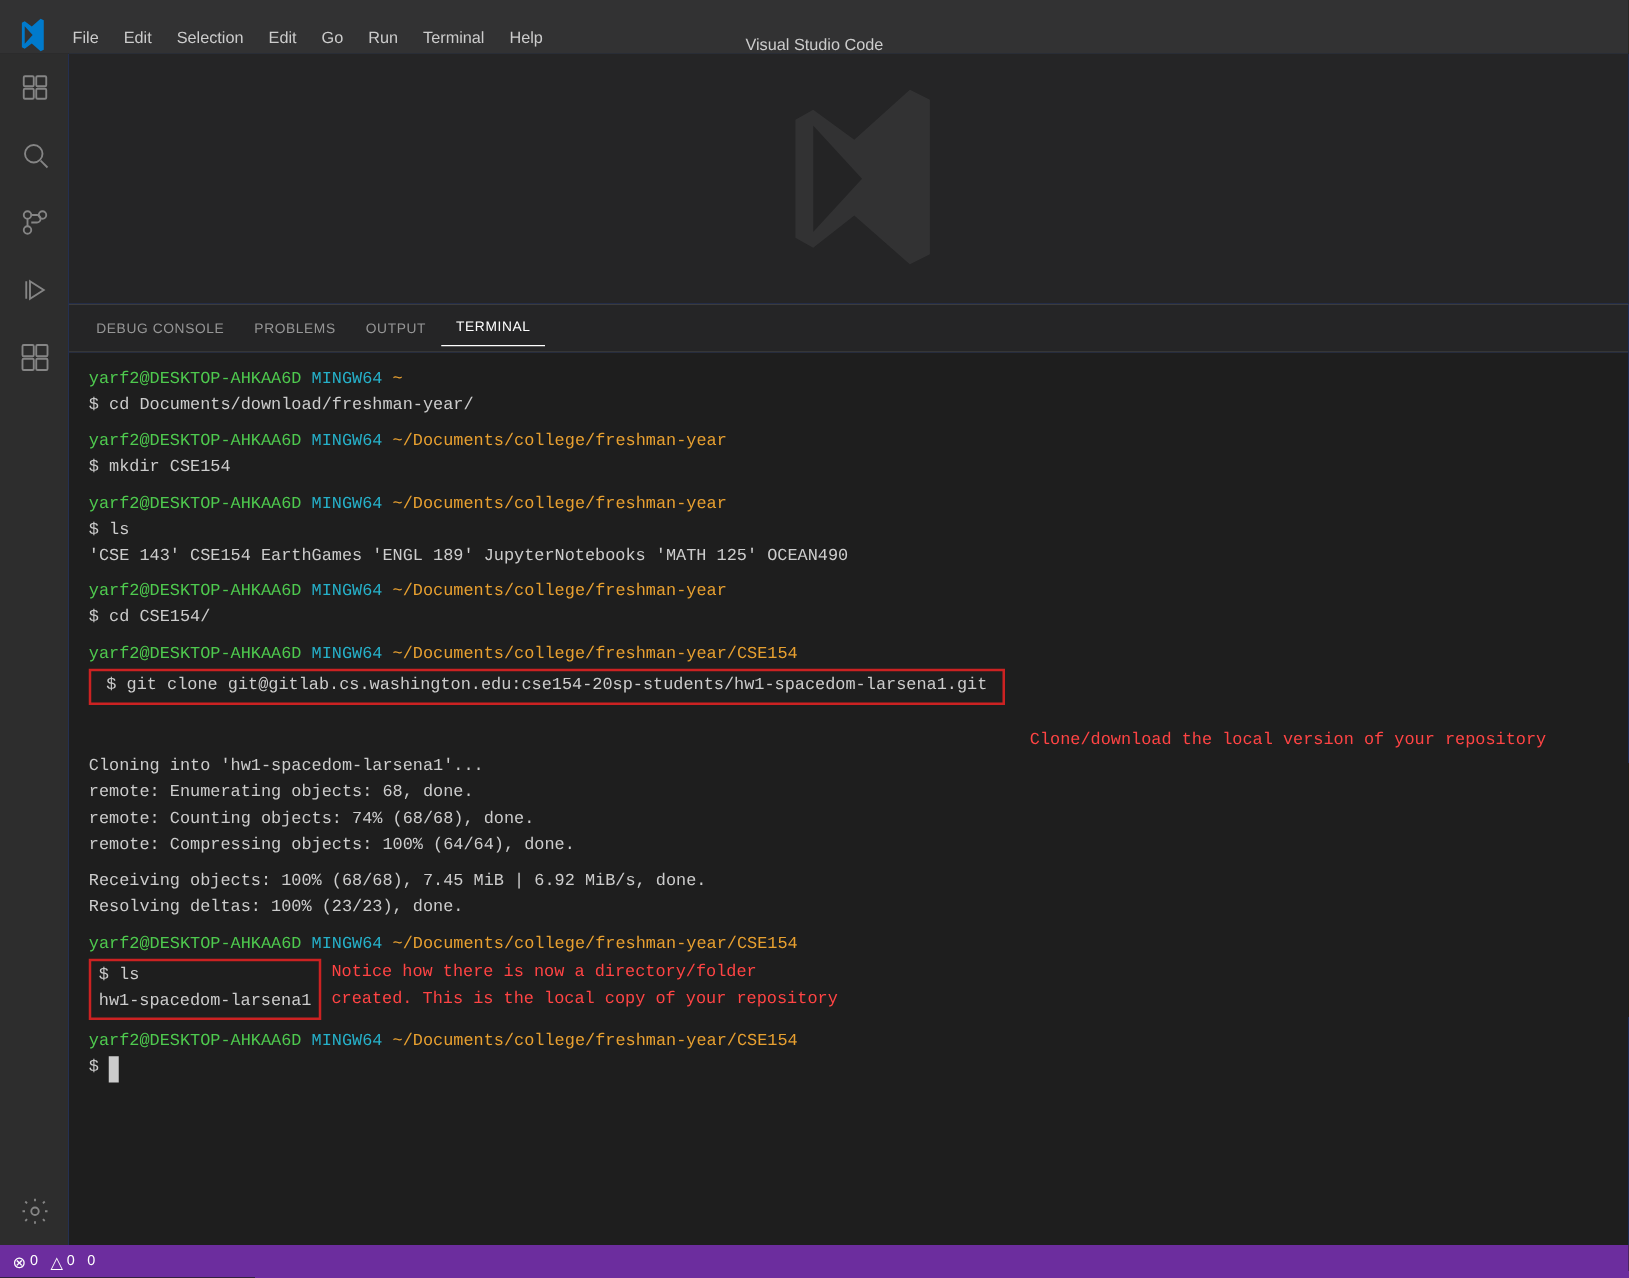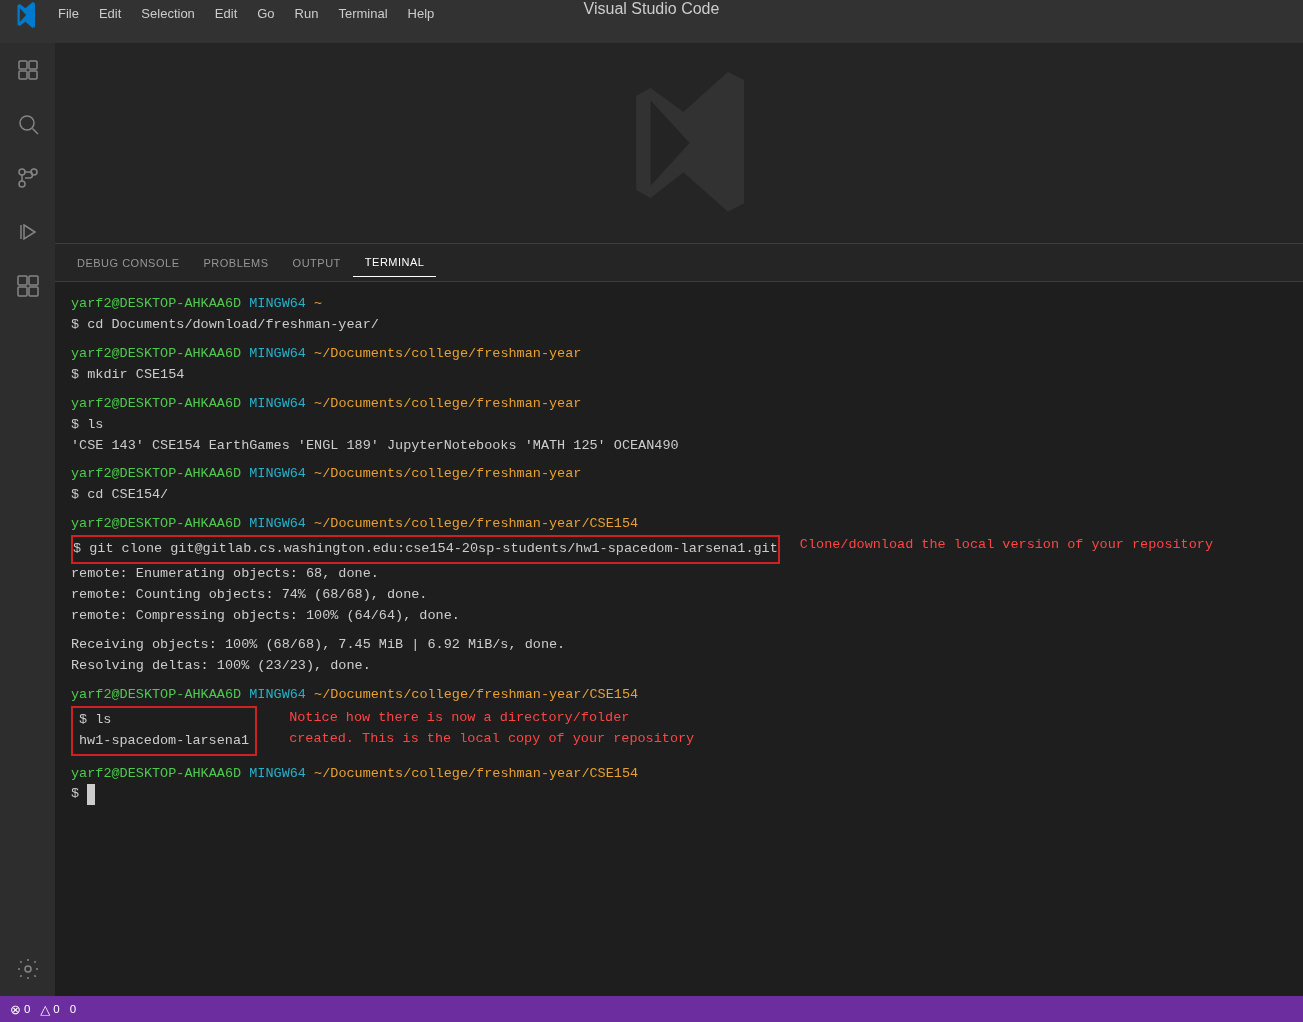--- a/index.html
+++ b/index.html
@@ -11,21 +11,21 @@
       overflow: hidden;
       display: flex;
       flex-direction: column;
     }
 
     
     #titlebar {
       height: 43px;
       background: #323233;
       display: flex;
-      align-items: flex-start;
+      align-items: flex-end;
       padding: 0 10px;
       flex-shrink: 0;
     }
     #titlebar .vscode-logo {
       width: 30px;
       height: 30px;
       margin-right: 8px;
       flex-shrink: 0;
     }
     #titlebar .menu-items {
@@ -37,21 +37,21 @@
     #titlebar .menu-item {
       color: #cccccc;
       font-size: 13px;
       font-family: 'Segoe UI', Arial, sans-serif;
       padding: 6px 10px;
       cursor: pointer;
       border-radius: 3px;
     }
     #titlebar .title {
       color: #cccccc;
-      font-size: 16px;
+      font-size: 13px;
       font-family: 'Segoe UI', Arial, sans-serif;
       position: absolute;
       left: 50%;
       transform: translateX(-50%);
     }
 
     
     #main {
       display: flex;
       flex: 1;
@@ -166,21 +166,21 @@
     .prompt-teal { color: #26b0c9; }
     .prompt-path { color: #e8a030; }
     .cmd-text { color: #cccccc; }
     .output-text { color: #cccccc; }
     .annotation-red { color: #ff4444; font-size: 13.5px; }
 
     
     .red-box {
       border: 2px solid #cc2222;
       display: inline-block;
-      padding: 2px 0;
+      padding: 2px 12px;
     }
 
     
     #status-bar {
       height: 26px;
       background: #6c2d9e;
       display: flex;
       align-items: center;
       padding: 0 10px;
       flex-shrink: 0;
@@ -342,23 +342,26 @@
 
         <div>
           <span class="prompt-green">yarf2@DESKTOP-AHKAA6D</span>
           <span style="color:#cccccc;"> </span>
           <span class="prompt-teal">MINGW64</span>
           <span style="color:#cccccc;"> </span>
           <span class="prompt-path">~/Documents/college/freshman-year/CSE154</span>
         </div>
         <div style="display:flex;align-items:flex-start;">
           <span class="red-box" style="color:#cccccc;">$ git clone git@gitlab.cs.washington.edu:cse154-20sp-students/hw1-spacedom-larsena1.git</span>
-          <span style="margin-left:20px;" class="annotation-red">Clone/download the local version of your repository</span>
-        </div>
-
+          <span style="margin-left:20px;margin-top:48px;" class="annotation-red">Clone/download the local version of your repository</span>
+        </div>
+
+        <div>
+          <span class="output-text">Cloning into 'hw1-spacedom-larsena1'...</span>
+        </div>
         <div>
           <span class="output-text">remote: Enumerating objects: 68, done.</span>
         </div>
         <div>
           <span class="output-text">remote: Counting objects: 74% (68/68), done.</span>
         </div>
         <div>
           <span class="output-text">remote: Compressing objects: 100% (64/64), done.</span>
         </div>
 
@@ -379,21 +382,21 @@
           <span class="prompt-teal">MINGW64</span>
           <span style="color:#cccccc;"> </span>
           <span class="prompt-path">~/Documents/college/freshman-year/CSE154</span>
         </div>
 
         <div style="display:flex;align-items:flex-start;">
           <div style="border:2px solid #cc2222;padding:2px 6px;display:inline-block;">
             <div><span class="cmd-text">$ ls</span></div>
             <div><span class="output-text">hw1-spacedom-larsena1</span></div>
           </div>
-          <div style="margin-left:32px;margin-top:2px;" class="annotation-red">Notice how there is now a directory/folder<br>created. This is the local copy of your repository</div>
+          <div style="margin-left:8px;margin-top:2px;" class="annotation-red">Notice how there is now a directory/folder<br>created. This is the local copy of your repository</div>
         </div>
 
         <div style="height:8px"></div>
 
         <div>
           <span class="prompt-green">yarf2@DESKTOP-AHKAA6D</span>
           <span style="color:#cccccc;"> </span>
           <span class="prompt-teal">MINGW64</span>
           <span style="color:#cccccc;"> </span>
           <span class="prompt-path">~/Documents/college/freshman-year/CSE154</span>

